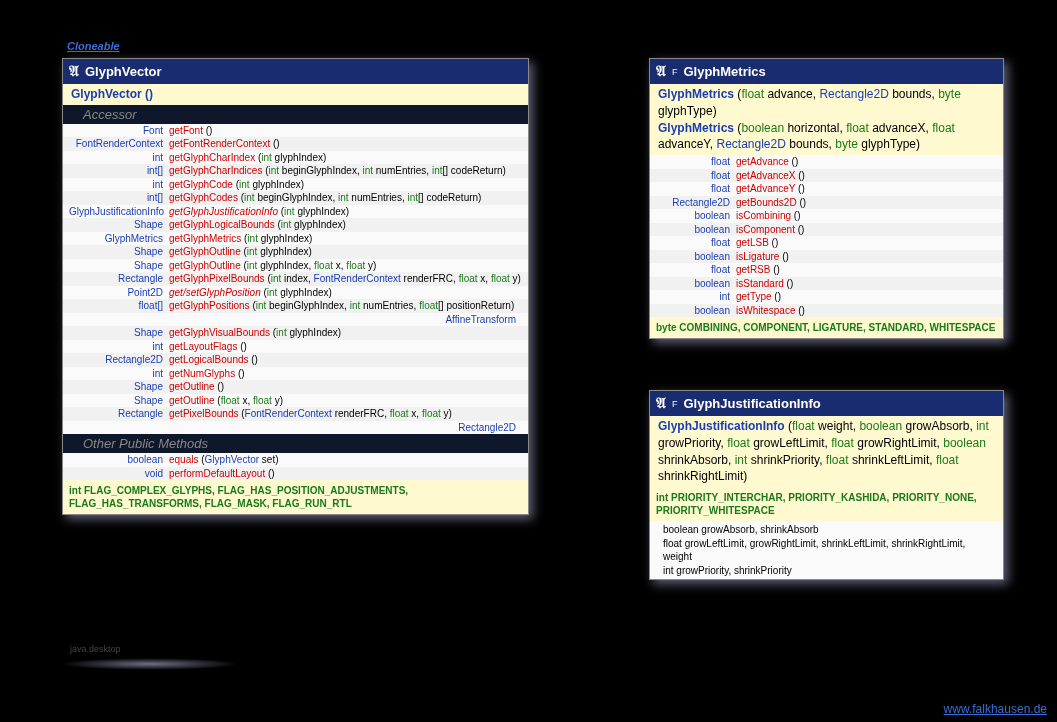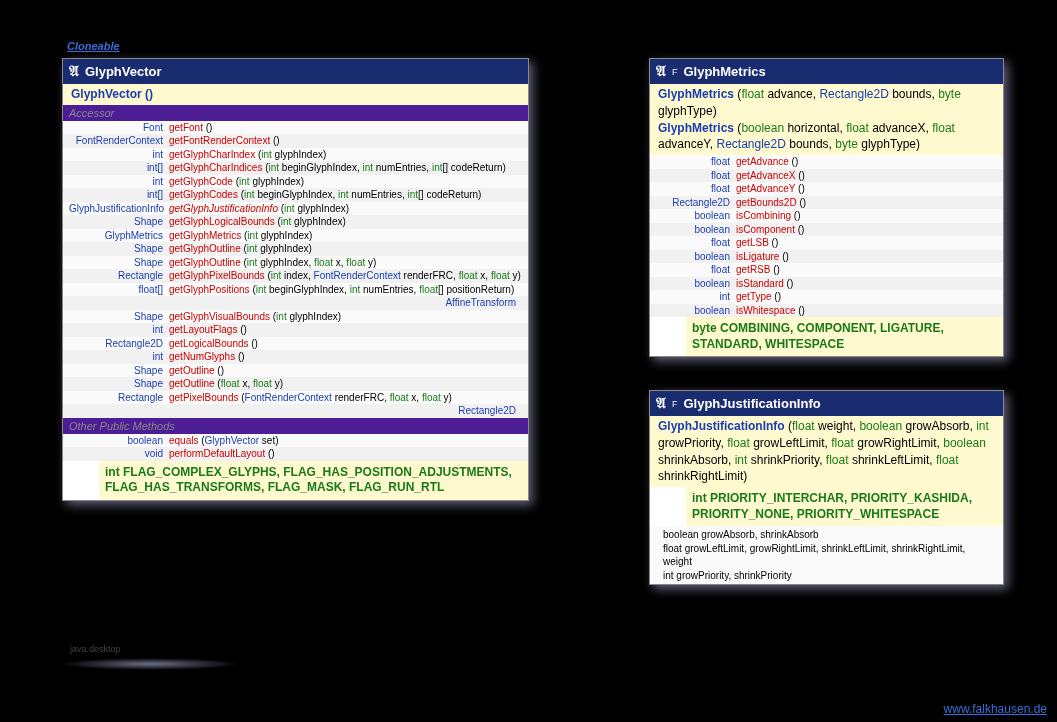--- a/index.html
+++ b/index.html
@@ -51,48 +51,47 @@
     padding: 2px 8px;
     font-size: 12px;
     line-height: 1.4;
   }
   .section-methods {
     background: #fafafa;
   }
   .section-group-label {
     font-style: italic;
     color: #888;
-    padding: 2px 6px;
-    font-size: 11px;
-    background: #4c1d95;
+    padding: 2px 20px;
+    font-size: 13px;
+    background: #0f172a;
   }
   .mrow {
     display: flex;
     padding: 0 6px;
     line-height: 1.35;
     font-size: 10px;
     justify-content: flex-end;
   }
   .mrow:nth-child(odd){ background:#fafafa; }
   .mrow:nth-child(even){ background:#f1f1f1; }
   .rt {
     width: 100px;
     text-align: right;
     padding-right: 6px;
     white-space: nowrap;
   }
   .sig { flex: 1; }
   .section-const {
     background: #fff9d0;
     padding: 4px 6px;
-    font-size: 12px;
+    font-size: 10px;
     font-weight: bold;
     color: #1a7a1a;
     line-height: 1.3;
-    margin-left: 36px;
   }
   .section-fields {
     padding: 2px 13px;
     font-size: 10px;
     color: #000;
     line-height: 1.35;
     background: #fafafa;
   }
   
   .t-type   { color: #1a3db0; } 
@@ -192,20 +191,24 @@
           <span class="rt t-type">Shape</span>
           <span class="sig"><span class="t-method">getGlyphOutline</span><span class="t-plain"> (<span class="t-argP">int</span> glyphIndex)</span></span>
         </div>
         <div class="mrow">
           <span class="rt t-type">Shape</span>
           <span class="sig"><span class="t-method">getGlyphOutline</span><span class="t-plain"> (<span class="t-argP">int</span> glyphIndex, <span class="t-argP">float</span> x, <span class="t-argP">float</span> y)</span></span>
         </div>
         <div class="mrow">
           <span class="rt t-type">Rectangle</span>
           <span class="sig"><span class="t-method">getGlyphPixelBounds</span><span class="t-plain"> (<span class="t-argP">int</span> index, <span class="t-type">FontRenderContext</span> renderFRC, <span class="t-argP">float</span> x, <span class="t-argP">float</span> y)</span></span>
+        </div>
+        <div class="mrow">
+          <span class="rt t-type">Point2D</span>
+          <span class="sig"><span class="t-methodI">get/setGlyphPosition</span><span class="t-plain"> (<span class="t-argP">int</span> glyphIndex)</span></span>
         </div>
         <div class="mrow">
           <span class="rt t-prim">float[]</span>
           <span class="sig"><span class="t-method">getGlyphPositions</span><span class="t-plain"> (<span class="t-argP">int</span> beginGlyphIndex, <span class="t-argP">int</span> numEntries, <span class="t-argP">float</span>[] positionReturn)</span></span>
         </div>
         <div class="mrow">
           <span class="rt t-type">AffineTransform</span>
         </div>
         <div class="mrow">
           <span class="rt t-type">Shape</span>

